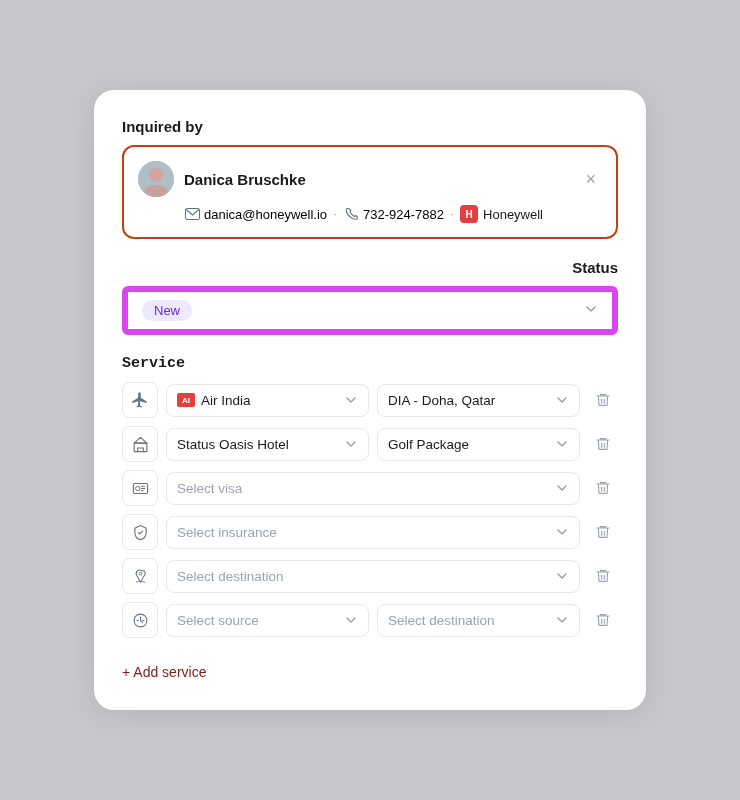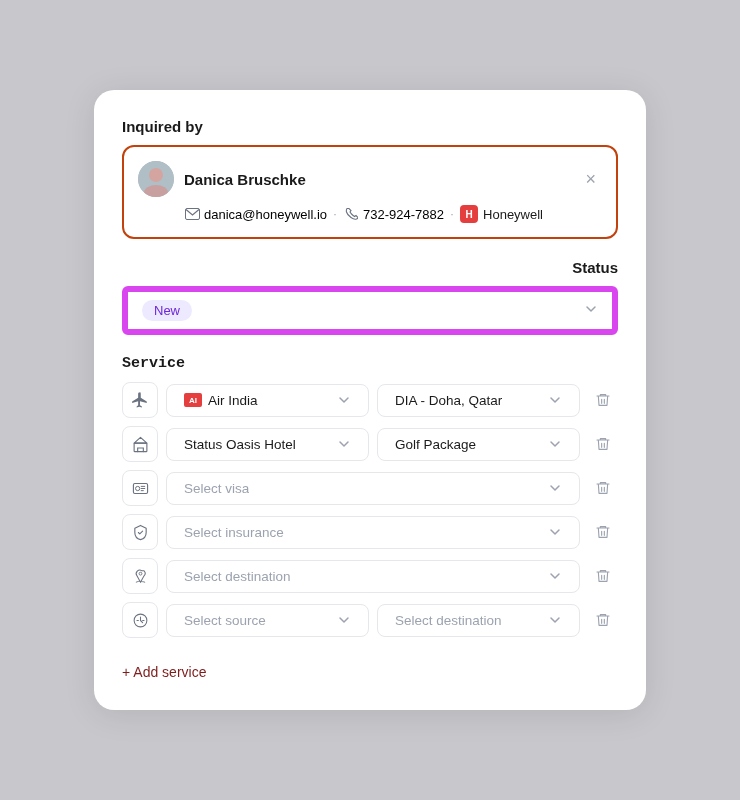--- a/index.html
+++ b/index.html
@@ -159,21 +159,21 @@
       justify-content: center;
       flex-shrink: 0;
       color: #6b7280;
       font-size: 16px;
       background: white;
     }
     .service-select {
       flex: 1;
       border: 1px solid #e5e7eb;
       border-radius: 8px;
-      padding: 8px 17px;
+      padding: 8px 10px;
       display: flex;
       align-items: center;
       justify-content: space-between;
       cursor: pointer;
       background: white;
       min-width: 0;
     }
     .service-select-text {
       font-size: 13.5px;
       color: #1a1a1a;

